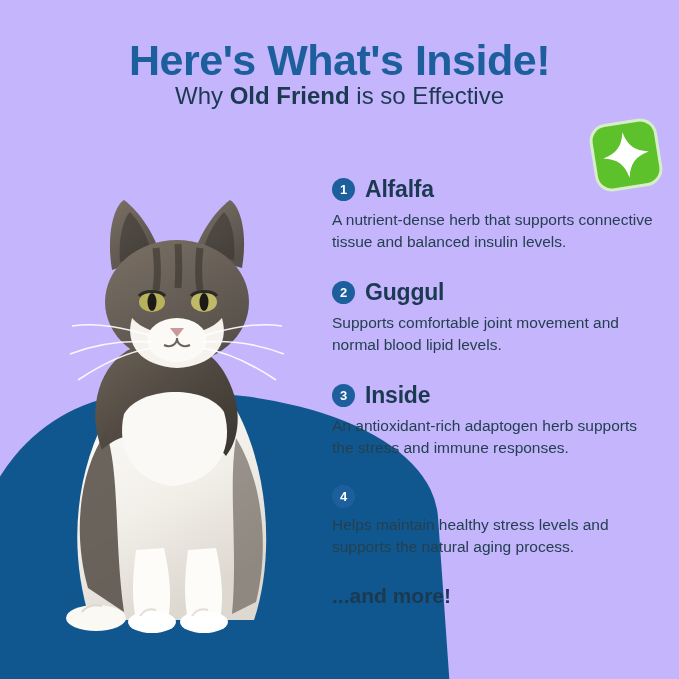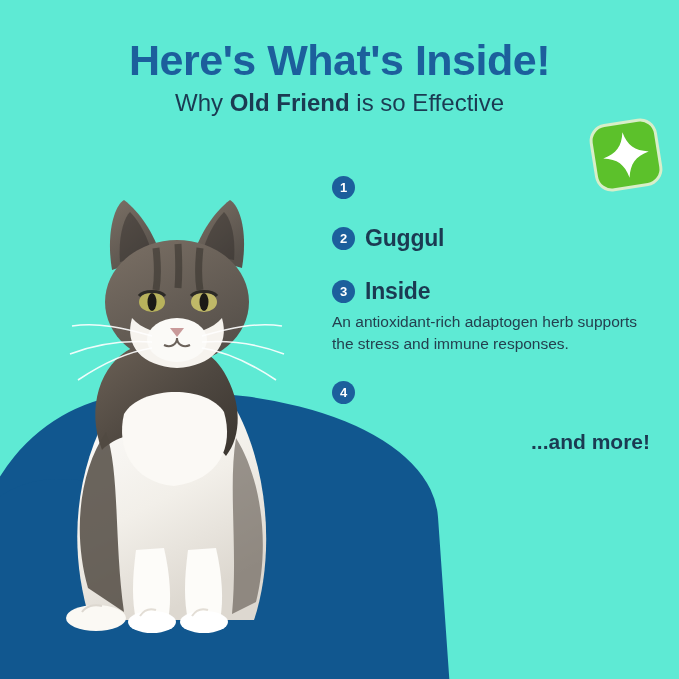--- a/index.html
+++ b/index.html
@@ -10,21 +10,21 @@
     width: 679px;
     height: 679px;
     overflow: hidden;
     font-family: "Liberation Sans", sans-serif;
     background: #e8f4fc;
   }
   #page {
     position: relative;
     width: 679px;
     height: 679px;
-    background: #5eead4;
+    background: #c4b5fd;
     overflow: hidden;
   }
 
   
   .wave {
     position: absolute;
     left: -30px;
     bottom: -40px;
     width: 470px;
     height: 330px;
@@ -50,21 +50,21 @@
     width: 679px;
     text-align: center;
     font-size: 43px;
     font-weight: bold;
     color: #1c5f9c;
     letter-spacing: -0.5px;
     white-space: nowrap;
   }
   .subtitle {
     position: absolute;
-    top: 89px;
+    top: 82px;
     left: 0;
     width: 679px;
     text-align: center;
     font-size: 24px;
     color: #1b3a52;
     white-space: nowrap;
   }
   .subtitle .light { font-weight: normal; }
   .subtitle .bold { font-weight: bold; }
 
@@ -124,21 +124,20 @@
     letter-spacing: -0.2px;
   }
   .item-desc {
     margin-top: 6px;
     font-size: 15.5px;
     line-height: 1.42;
     color: #24404f;
   }
   .and-more {
     margin-top: 14px;
-    text-align: right;
     padding-right: 12px;
     font-size: 21px;
     font-weight: bold;
     color: #1b3a52;
   }
 </style>
 </head>
 <body>
 
 <div id="page">
@@ -234,40 +233,44 @@
       <path d="M112 466 C116 460 122 458 128 460" stroke="#e3ded6" stroke-width="2" fill="none"></path>
       <path d="M164 466 C168 460 174 458 180 460" stroke="#e3ded6" stroke-width="2" fill="none"></path>
     </svg>
   </div>
 
   <div class="list">
 
     <div class="item">
       <div class="item-head">
         <span class="num">1</span>
-      </div>
+        <span class="item-name">Alfalfa</span>
+      </div>
+      <div class="item-desc">A nutrient-dense herb that supports connective tissue and balanced insulin levels.</div>
     </div>
 
     <div class="item">
       <div class="item-head">
         <span class="num">2</span>
         <span class="item-name">Guggul</span>
       </div>
+      <div class="item-desc">Supports comfortable joint movement and normal blood lipid levels.</div>
     </div>
 
     <div class="item">
       <div class="item-head">
         <span class="num">3</span>
         <span class="item-name">Inside</span>
       </div>
       <div class="item-desc">An antioxidant-rich adaptogen herb supports the stress and immune responses.</div>
     </div>
 
     <div class="item">
       <div class="item-head">
         <span class="num">4</span>
       </div>
+      <div class="item-desc">Helps maintain healthy stress levels and supports the natural aging process.</div>
     </div>
 
     <div class="and-more">...and more!</div>
   </div>
 
 </div>
 
 </body></html>

